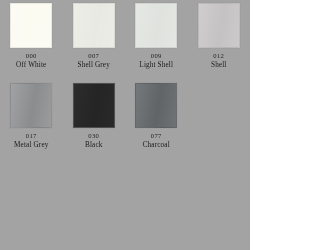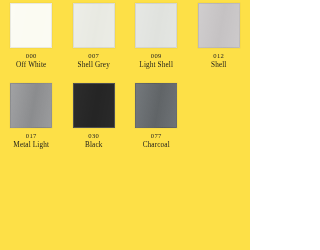--- a/index.html
+++ b/index.html
@@ -11,21 +11,21 @@
     height: 250px;
     background: #ffffff;
     font-family: "Liberation Serif", "DejaVu Serif", serif;
     overflow: hidden;
   }
   #palette {
     box-sizing: border-box;
     width: 250px;
     height: 250px;
     padding: 3px 0 0 0;
-    background: #fde047;
+    background: #a3a3a3;
   }
   .swatch-grid {
     display: grid;
     grid-template-columns: repeat(4, 62.5px);
     grid-auto-rows: 80px;
     width: 250px;
   }
   .swatch-cell {
     position: relative;
     width: 62.5px;
@@ -89,21 +89,21 @@
         <div class="swatch-name">Light Shell</div>
       </div>
       <div class="swatch-cell">
         <div class="swatch-chip shadowed" style="background-color: rgb(199, 196, 197);"></div>
         <div class="swatch-code">012</div>
         <div class="swatch-name">Shell</div>
       </div>
       <div class="swatch-cell">
         <div class="swatch-chip shadowed" style="background-color: rgb(143, 144, 146);"></div>
         <div class="swatch-code">017</div>
-        <div class="swatch-name">Metal Light</div>
+        <div class="swatch-name">Metal Grey</div>
       </div>
       <div class="swatch-cell">
         <div class="swatch-chip shadowed dark" style="background-color: rgb(38, 38, 38);"></div>
         <div class="swatch-code">030</div>
         <div class="swatch-name">Black</div>
       </div>
       <div class="swatch-cell">
         <div class="swatch-chip shadowed" style="background-color: rgb(100, 104, 107);"></div>
         <div class="swatch-code">077</div>
         <div class="swatch-name">Charcoal</div>

